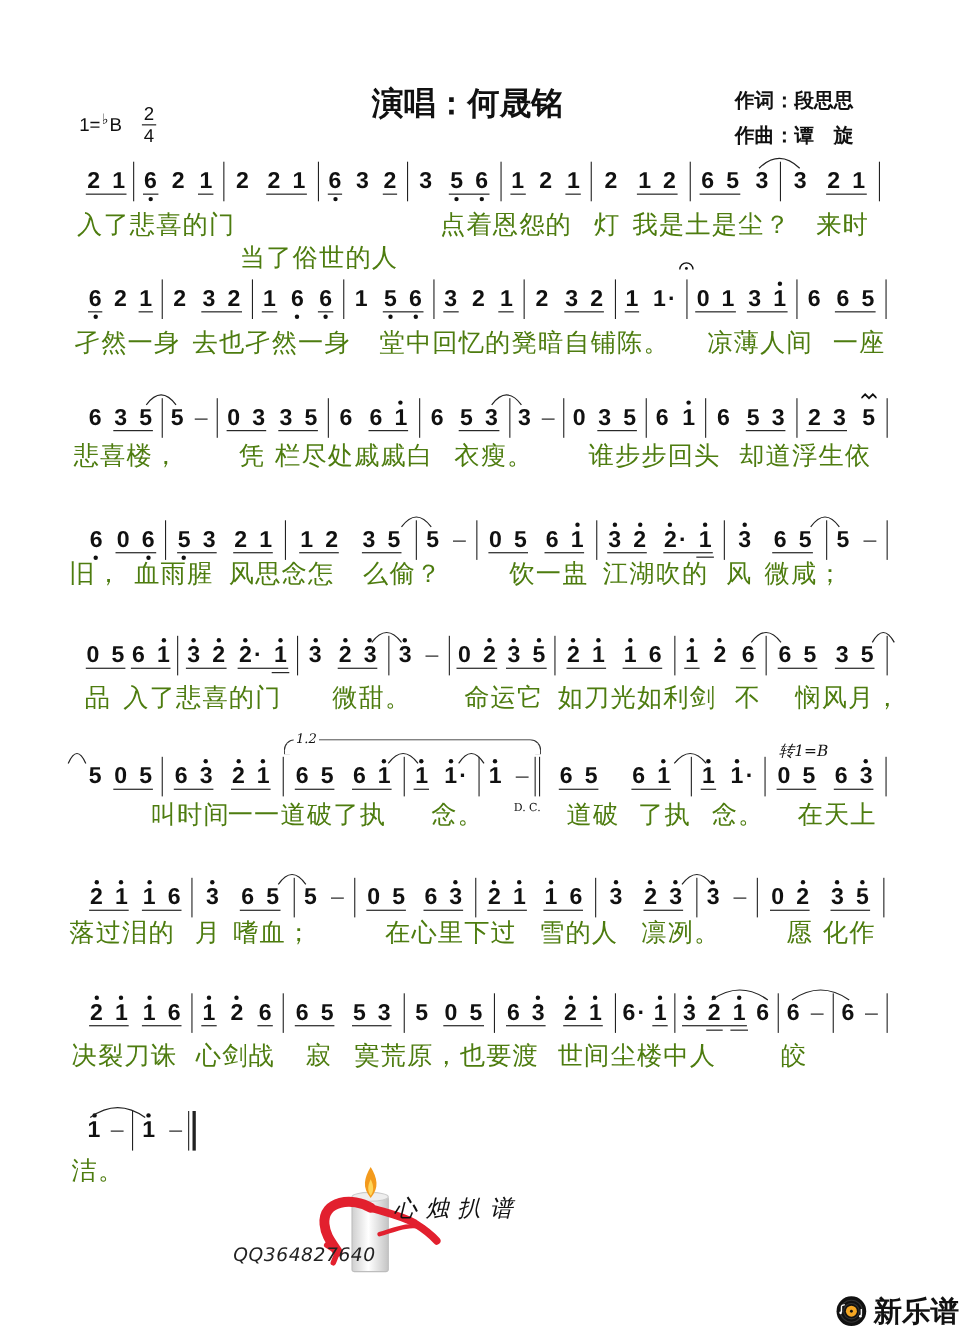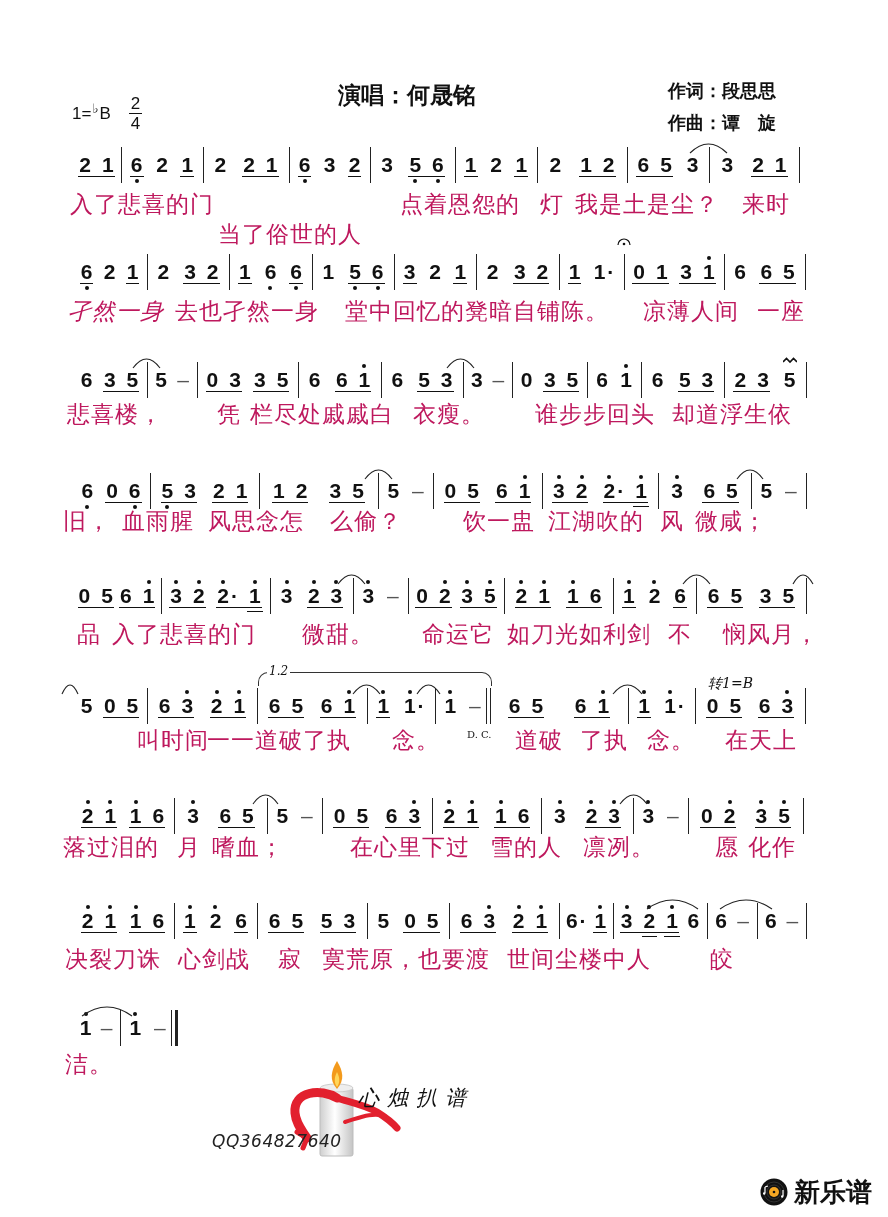--- a/index.html
+++ b/index.html
@@ -1,19 +1,19 @@
 <!DOCTYPE html>
 <html><head>
 <meta charset="utf-8">
 <style>
   html, body { margin:0; padding:0; background:#ffffff; }
   #page { position:relative; width:888px; height:1217px; overflow:hidden; background:#ffffff; color:#111111; font-family:"Liberation Sans", sans-serif; }
   .abs { position:absolute; }
   .title { left:320px; top:6px; width:210px; text-align:center; font-family:"DejaVu Serif", serif; font-weight:bold; font-style:italic; font-size:50px; line-height:60px; letter-spacing:4px; }
-  .performer { left:338px; top:80px; font-size:23px; font-weight:bold; line-height:30px; white-space:nowrap; }
+  .performer { left:338px; top:80px; font-size:29px; font-weight:bold; line-height:30px; white-space:nowrap; }
   .credit { left:668px; font-size:18px; line-height:24px; font-weight:bold; white-space:nowrap; }
   .key { left:72px; top:104px; font-size:17px; line-height:20px; white-space:nowrap; }
   .key .flat { font-size:13px; position:relative; top:-6px; margin:0 1px; }
   .time { left:129px; top:94px; width:13px; text-align:center; font-size:17px; line-height:19px; }
   .time .tt { border-bottom:1px solid #111; }
 
   .row { position:absolute; left:0; width:888px; height:0; }
   .measure { position:absolute; top:-2px; height:22px; display:flex; justify-content:space-around; align-items:flex-start; }
   .grp { display:inline-flex; gap:11px; position:relative; padding:0 1px 2px; border-bottom:1.5px solid transparent; }
   .grp.b1 { border-bottom-color:#111; }
@@ -21,21 +21,21 @@
   .dg { position:relative; display:inline-block; }
   .note.dash .digit { font-weight:normal; color:#555; }
   .aug { margin-left:2px; font-weight:bold; }
   .hdot { position:absolute; left:50%; top:-6px; width:4px; height:4px; margin-left:-2px; border-radius:50%; background:#111; }
   .ldot { position:absolute; left:50%; bottom:-9px; width:4px; height:4px; margin-left:-2px; border-radius:50%; background:#111; }
   .note.x .dg::after { content:""; position:absolute; left:-2px; right:-2px; bottom:-7px; border-bottom:1.5px solid #111; }
   .mordent { position:absolute; left:50%; top:-13px; margin-left:-7px; width:14px; height:7px; }
   .bar { position:absolute; top:-10px; height:36px; width:1.3px; background:#222; }
   .bar.thick { width:2.6px; }
   .ties { position:absolute; left:0; top:-26px; width:888px; height:26px; overflow:visible; }
-  .lyric { position:absolute; font-size:23px; line-height:26px; white-space:nowrap; letter-spacing:1px; color:#be185d; }
+  .lyric { position:absolute; font-size:23px; line-height:26px; white-space:nowrap; letter-spacing:1px; color:#4d7c0f; }
 
   .fermata { width:14px; height:10px; }
   .volta { left:258px; top:672px; width:232px; height:13px; border-top:1px solid #333; border-left:1px solid #333; border-right:1px solid #333; border-radius:10px 10px 0 0; border-bottom:none; }
   .volta-label { position:absolute; left:8px; top:-9px; padding:0 2px; background:#fff; font-family:"DejaVu Serif", serif; font-style:italic; font-size:12px; line-height:14px; }
   .dc { left:467px; top:729px; font-family:"DejaVu Serif", serif; font-size:10px; line-height:12px; }
   .keychange { left:708px; top:675px; font-family:"DejaVu Serif", serif; font-style:italic; font-size:14px; line-height:16px; }
 
   .candle { left:285px; top:1058px; width:125px; height:105px; }
   .wm-text { left:358px; top:1085px; font-family:"DejaVu Serif", serif; font-style:italic; font-size:21px; line-height:26px; letter-spacing:8px; color:#111; }
   .qq { left:212px; top:1130px; font-family:"DejaVu Sans", sans-serif; font-style:italic; font-size:17px; line-height:22px; color:#222; letter-spacing:0.5px; }
@@ -369,21 +369,21 @@
         </div>
         <div class="bar" style="left: 147px;"></div>
         <div class="bar" style="left: 229px;"></div>
         <div class="bar" style="left: 312px;"></div>
         <div class="bar" style="left: 394px;"></div>
         <div class="bar" style="left: 476px;"></div>
         <div class="bar" style="left: 559px;"></div>
         <div class="bar" style="left: 624px;"></div>
         <div class="bar" style="left: 724px;"></div>
         <div class="bar" style="left: 805px;"></div>
-        <span class="lyric" style="left: 68px; top: 34px; font-style: italic;">孑然一身</span>
+        <span class="lyric" style="left: 68px; top: 34px;">孑然一身</span>
         <span class="lyric" style="left: 175px; top: 34px;">去也孑然一身</span>
         <span class="lyric" style="left: 345px; top: 34px;">堂中回忆的凳暗自铺陈。</span>
         <span class="lyric" style="left: 643px; top: 34px;">凉薄人间</span>
         <span class="lyric" style="left: 757px; top: 34px;">一座</span>
       </div>
       <div class="row" style="top: 372px;">
         <div class="measure" style="left: 75px; width: 69px;">
           <span class="grp">
             <span class="note">
               <span class="dg"><span class="digit">6</span></span>

